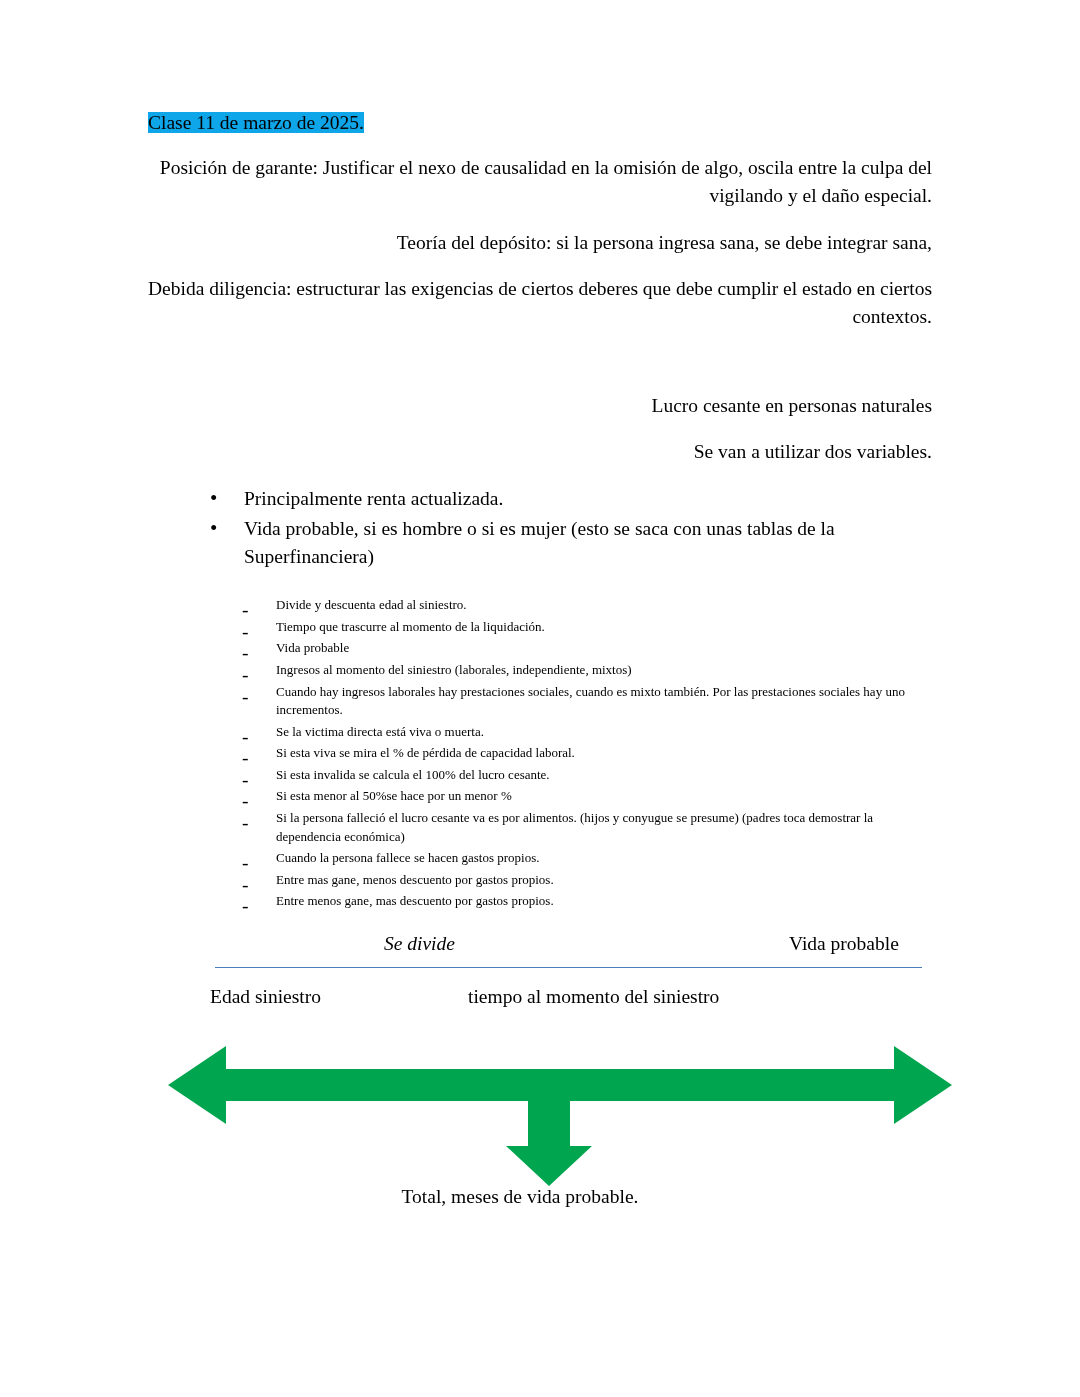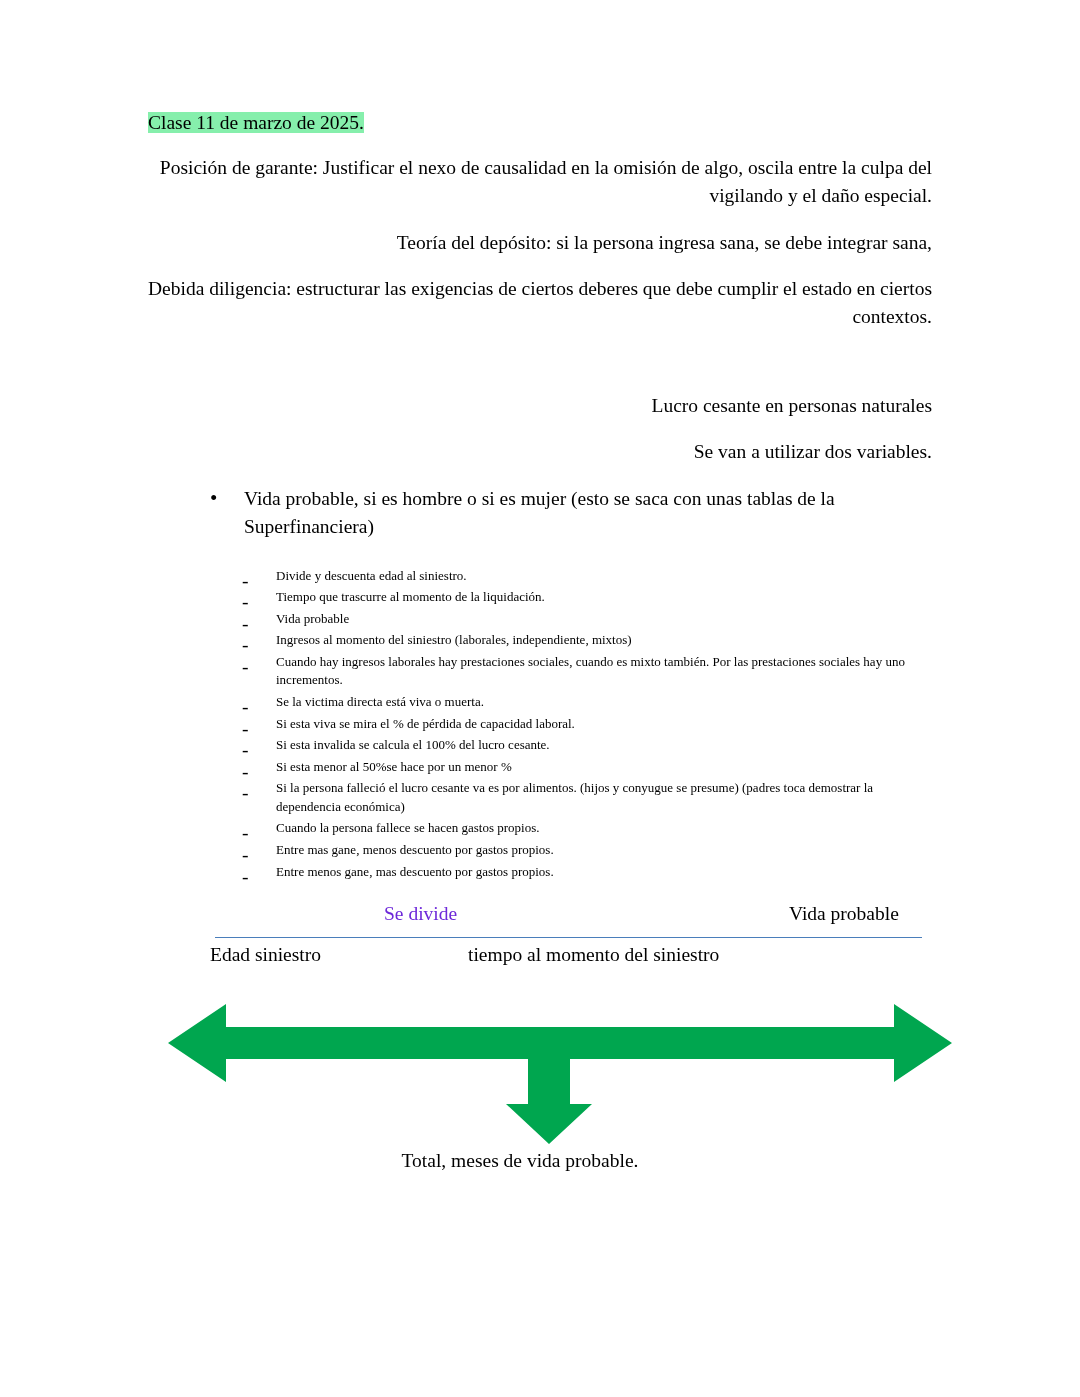--- a/index.html
+++ b/index.html
@@ -21,21 +21,21 @@
     height: 1397px;
     box-sizing: border-box;
     padding: 110px 148px 0 148px;
   }
   .doc-title {
     font-size: 19.5px;
     line-height: 1.3;
     margin: 0 0 19px 0;
   }
   .doc-title .hl {
-    background: #86efac;
+    background: #0ea5e9;
   }
   p.para {
     font-size: 19.5px;
     line-height: 1.42;
     margin: 0 0 19px 0;
     text-align: right;
   }
   .gap-block {
     height: 42px;
   }
@@ -86,64 +86,65 @@
   .row-labels-top {
     position: relative;
     height: 30px;
   }
   .lbl {
     position: absolute;
     font-size: 19.5px;
     white-space: nowrap;
   }
   .lbl.red {
-    color: #6d28d9;
+    color: #000000;
+    font-style: italic;
   }
   .divider-line {
     position: absolute;
     left: 67px;
     right: 10px;
     top: 34px;
     height: 1px;
     background: #4a7ebb;
   }
   .row-labels-bottom {
     position: relative;
     height: 34px;
-    margin-top: 11px;
+    margin-top: 23px;
   }
   .arrow-area {
     position: relative;
     height: 150px;
     margin-top: 16px;
   }
   .caption {
     text-align: center;
     font-size: 19.5px;
-    margin-top: 6px;
     padding-right: 40px;
   }
 </style>
 </head>
 <body>
 
 <div class="page">
 
   <div class="doc-title"><span class="hl">Clase 11 de marzo de 2025.</span></div>
 
   <p class="para">Posición de garante: Justificar el nexo de causalidad en la omisión de algo, oscila entre la culpa del vigilando y el daño especial.</p>
   <p class="para">Teoría del depósito: si la persona ingresa sana, se debe integrar sana,</p>
   <p class="para">Debida diligencia: estructurar las exigencias de ciertos deberes que debe cumplir el estado en ciertos contextos.</p>
 
   <div class="gap-block"></div>
 
   <p class="para">Lucro cesante en personas naturales</p>
   <p class="para">Se van a utilizar dos variables.</p>
 
   <ul class="bullets">
+    <li>Principalmente renta actualizada.</li>
     <li>Vida probable, si es hombre o si es mujer (esto se saca con unas tablas de la Superfinanciera)</li>
   </ul>
 
   <ul class="dashes">
     <li>Divide y descuenta edad al siniestro.</li>
     <li>Tiempo que trascurre al momento de la liquidación.</li>
     <li>Vida probable</li>
     <li>Ingresos al momento del siniestro (laborales, independiente, mixtos)</li>
     <li>Cuando hay ingresos laborales hay prestaciones sociales, cuando es mixto también. Por las prestaciones sociales hay uno incrementos.</li>
     <li>Se la victima directa está viva o muerta.</li>

